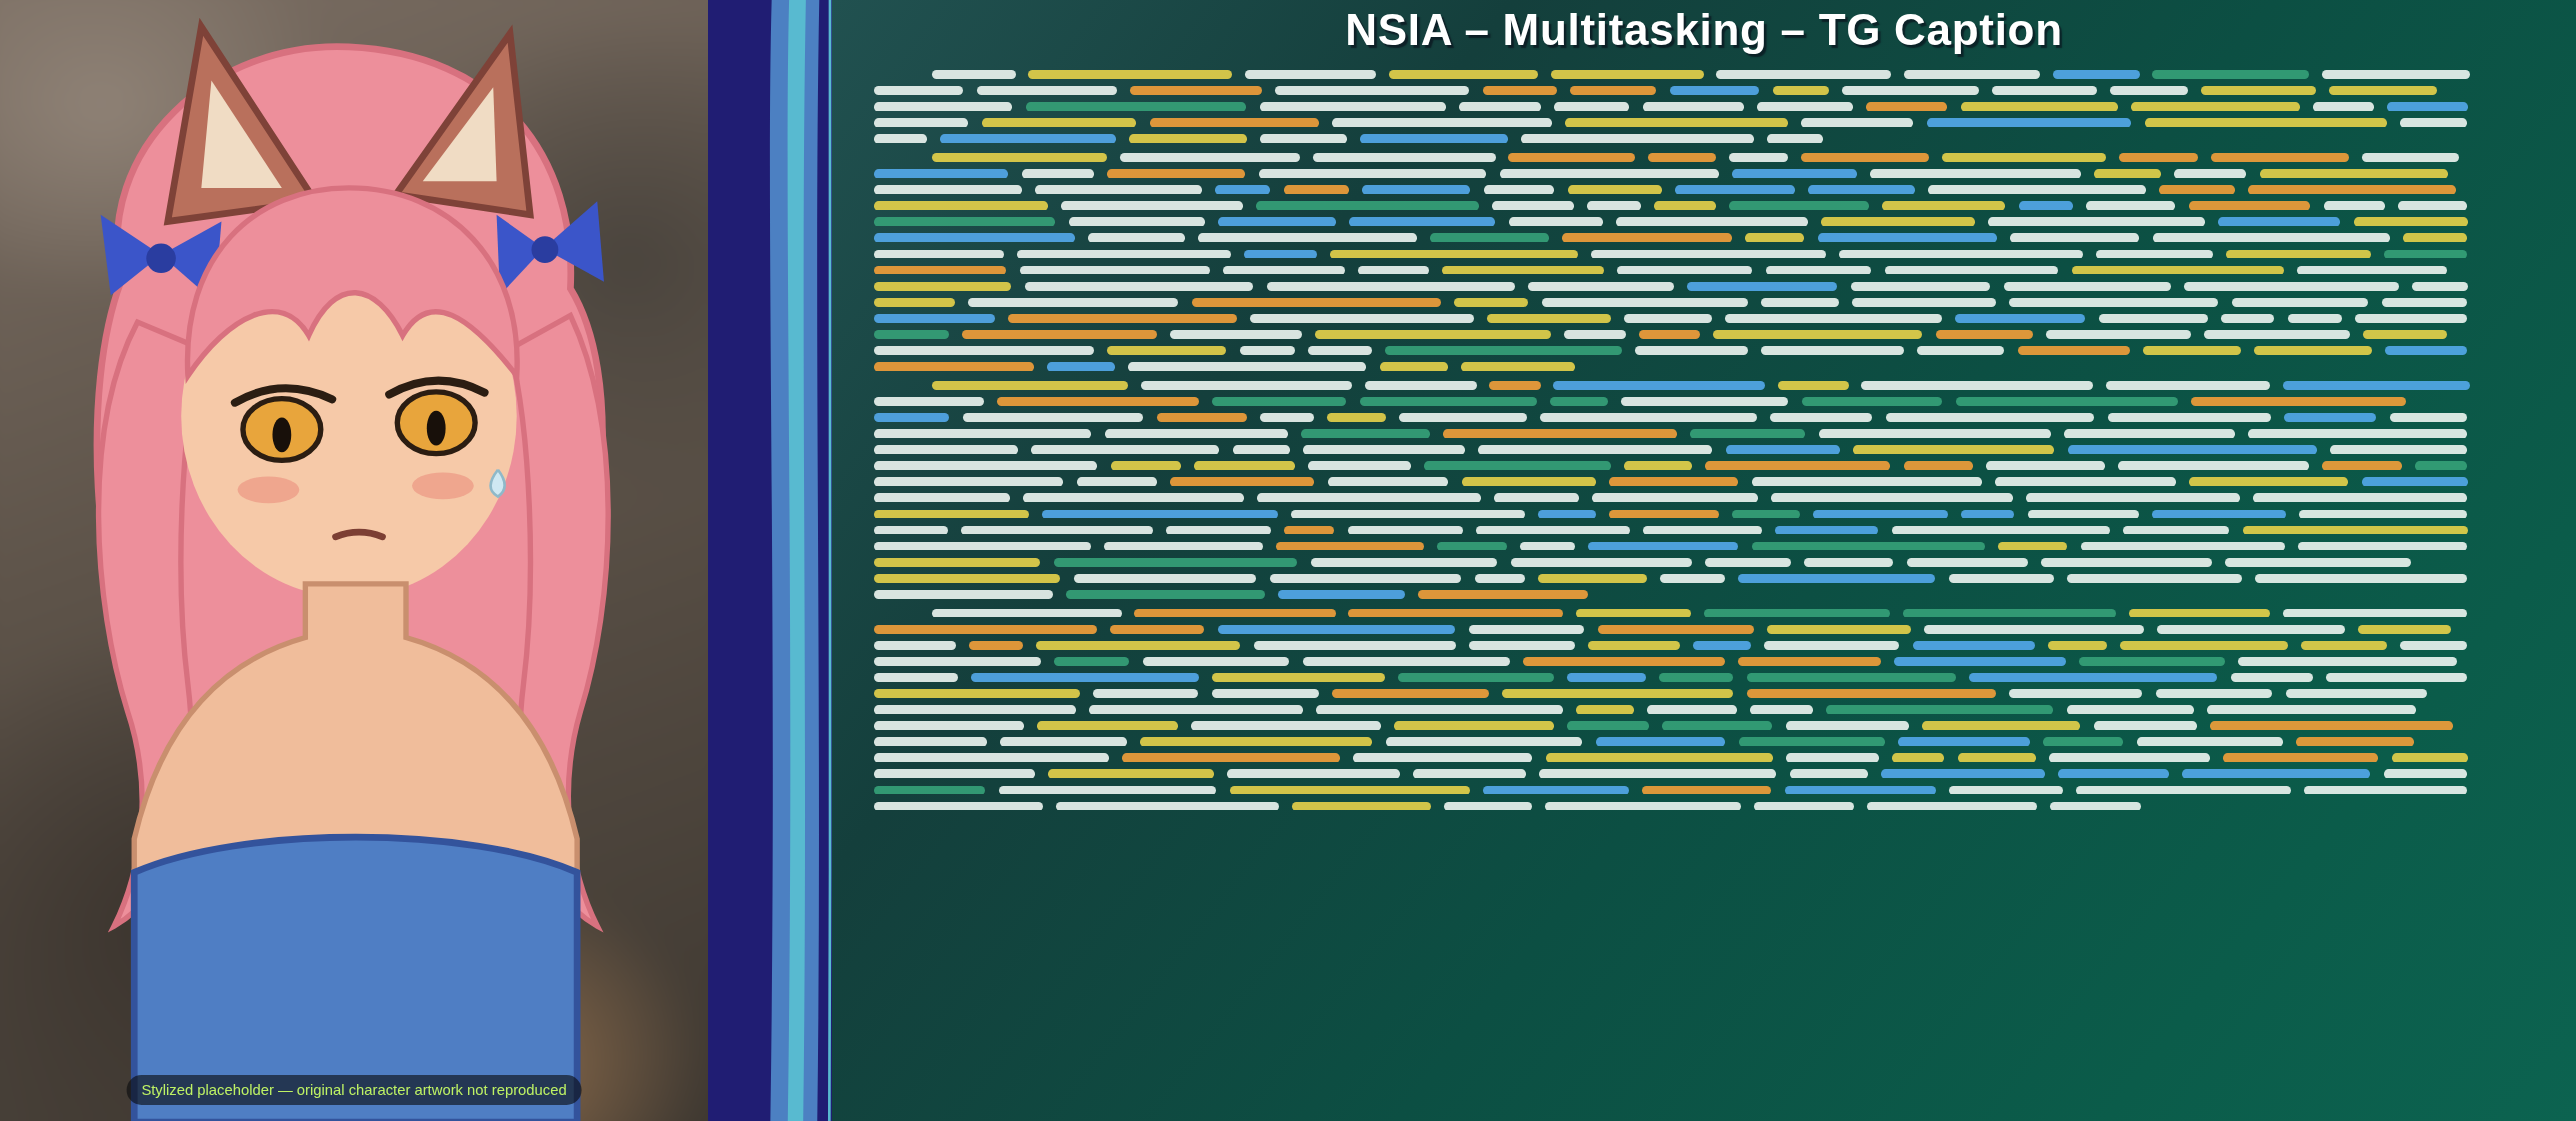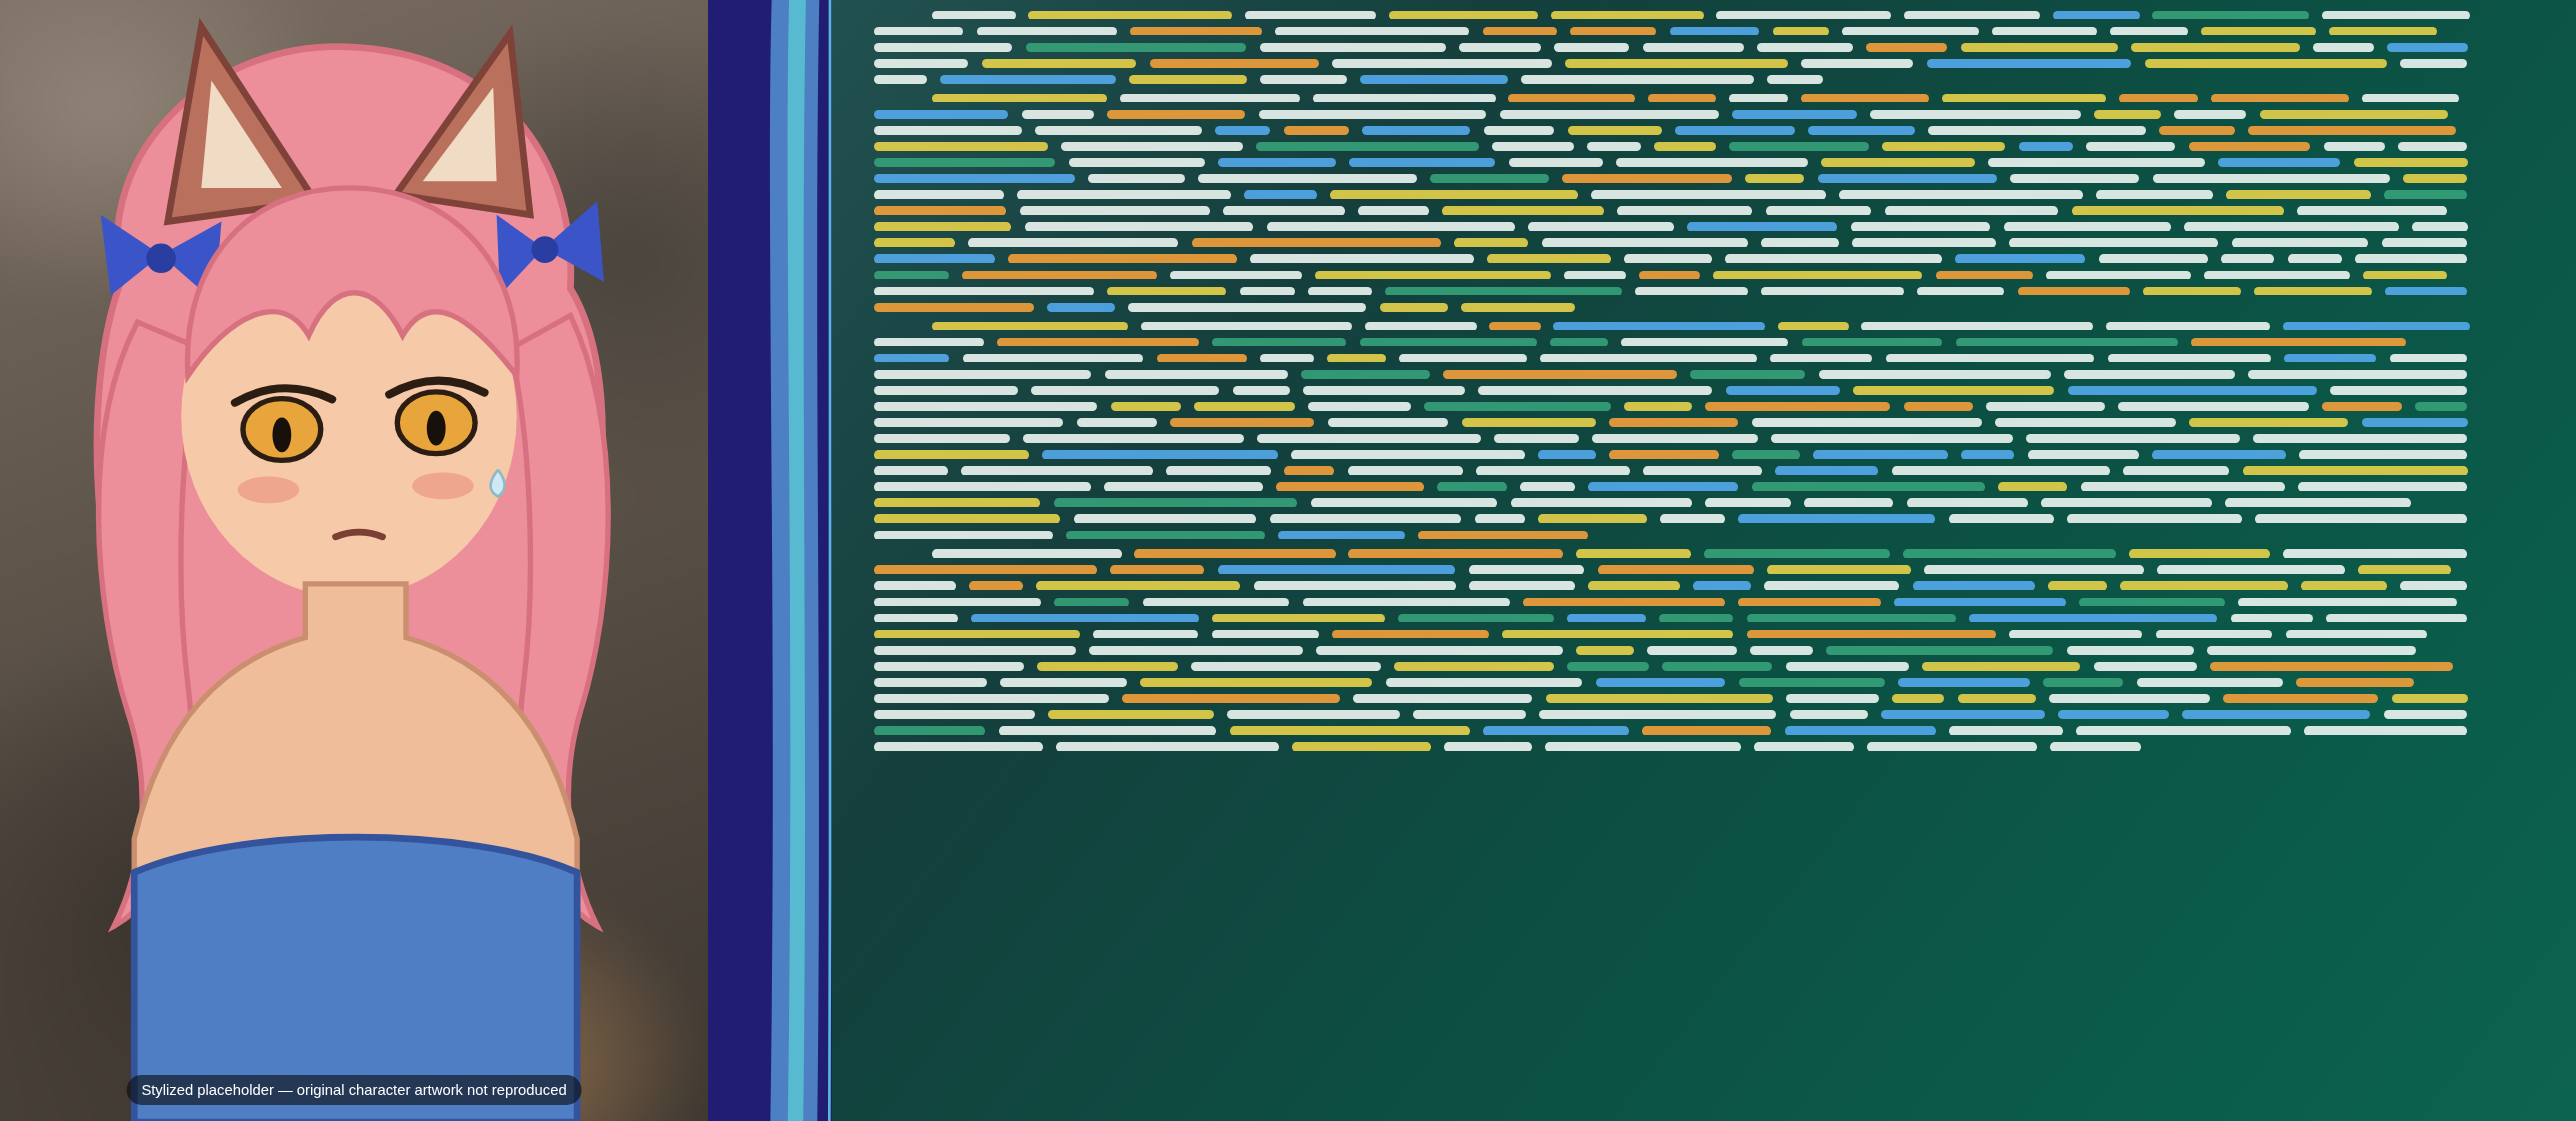--- a/index.html
+++ b/index.html
@@ -19,21 +19,21 @@
       radial-gradient(349px 282px at 18% 12%, #8f8276 0%, rgba(143,130,118,0) 70%),
       radial-gradient(403px 349px at 85% 25%, #4a443d 0%, rgba(74,68,61,0) 70%),
       radial-gradient(470px 403px at 30% 80%, #3a332d 0%, rgba(58,51,45,0) 75%),
       radial-gradient(282px 255px at 70% 92%, #8a6a4a 0%, rgba(138,106,74,0) 70%),
       linear-gradient(160deg,#7d7065 0%, #5d5349 45%, #3c362f 100%);
     filter:blur(17.4px);
   }
   .art svg{position:absolute;inset:0;}
   .art-caption{
     position:absolute;left:50%;bottom:17.4px;transform:translateX(-50%);
-    background:rgba(10,12,14,0.62);color:#ffffff;font-size:14.8px;
+    background:rgba(10,12,14,0.62);color:#bef264;font-size:14.8px;
     padding:6.7px 14.8px;border-radius:670px;white-space:nowrap;
   }
   
   .divider{width:124px;height:100%;flex:0 0 auto;display:block;}
   
   .panel{
     position:relative;flex:1 1 auto;height:100%;
     background:linear-gradient(128deg,#215150 0%, #143f3c 26%, #0c4f43 55%, #0b5c4a 82%, #0c6350 100%);
     display:flex;flex-direction:column;overflow:hidden;
   }
@@ -111,20 +111,21 @@
   </div>
 
   <svg class="divider" viewBox="0 0 185 1672" preserveAspectRatio="none" aria-hidden="true">
     <rect x="0" y="0" width="185" height="1672" fill="#201d73"></rect>
     <path d="M95,0 C86,320 104,960 93,1672 L163,1672 C171,1080 157,480 166,0 Z" fill="#4c80c2"></path>
     <path d="M121,0 C113,320 130,960 119,1672 L142,1672 C150,1080 137,480 146,0 Z" fill="#58bad0"></path>
     <path d="M182,0 C180,500 184,1100 181,1672" stroke="#58bad0" stroke-width="4" fill="none"></path>
   </svg>
 
   <div class="panel">
+    <h1 class="title">NSIA – Multitasking – TG Caption</h1>
     <div class="story" id="story">
       <div class="skel-para">
           <div class="skel-line first"><span class="skel-seg" style="width: 5.21%; background: rgb(233, 242, 238);"></span><span class="skel-seg" style="width: 12.73%; background: rgb(227, 207, 74);"></span><span class="skel-seg" style="width: 8.17%; background: rgb(233, 242, 238);"></span><span class="skel-seg" style="width: 9.32%; background: rgb(227, 207, 74);"></span><span class="skel-seg" style="width: 9.53%; background: rgb(227, 207, 74);"></span><span class="skel-seg" style="width: 10.93%; background: rgb(233, 242, 238);"></span><span class="skel-seg" style="width: 8.46%; background: rgb(233, 242, 238);"></span><span class="skel-seg" style="width: 5.43%; background: rgb(82, 167, 232);"></span><span class="skel-seg" style="width: 9.78%; background: rgb(53, 160, 119);"></span><span class="skel-seg" style="width: 9.24%; background: rgb(233, 242, 238);"></span></div>
           <div class="skel-line"><span class="skel-seg" style="width: 5.39%; background: rgb(233, 242, 238);"></span><span class="skel-seg" style="width: 8.42%; background: rgb(233, 242, 238);"></span><span class="skel-seg" style="width: 7.94%; background: rgb(239, 157, 58);"></span><span class="skel-seg" style="width: 11.72%; background: rgb(233, 242, 238);"></span><span class="skel-seg" style="width: 4.47%; background: rgb(239, 157, 58);"></span><span class="skel-seg" style="width: 5.19%; background: rgb(239, 157, 58);"></span><span class="skel-seg" style="width: 5.41%; background: rgb(82, 167, 232);"></span><span class="skel-seg" style="width: 3.41%; background: rgb(227, 207, 74);"></span><span class="skel-seg" style="width: 8.23%; background: rgb(233, 242, 238);"></span><span class="skel-seg" style="width: 6.28%; background: rgb(233, 242, 238);"></span><span class="skel-seg" style="width: 4.71%; background: rgb(233, 242, 238);"></span><span class="skel-seg" style="width: 6.9%; background: rgb(227, 207, 74);"></span><span class="skel-seg" style="width: 6.51%; background: rgb(227, 207, 74);"></span></div>
           <div class="skel-line"><span class="skel-seg" style="width: 8.33%; background: rgb(233, 242, 238);"></span><span class="skel-seg" style="width: 13.31%; background: rgb(53, 160, 119);"></span><span class="skel-seg" style="width: 11.23%; background: rgb(233, 242, 238);"></span><span class="skel-seg" style="width: 4.92%; background: rgb(233, 242, 238);"></span><span class="skel-seg" style="width: 4.52%; background: rgb(233, 242, 238);"></span><span class="skel-seg" style="width: 6.11%; background: rgb(233, 242, 238);"></span><span class="skel-seg" style="width: 5.75%; background: rgb(233, 242, 238);"></span><span class="skel-seg" style="width: 4.9%; background: rgb(239, 157, 58);"></span><span class="skel-seg" style="width: 9.46%; background: rgb(227, 207, 74);"></span><span class="skel-seg" style="width: 10.18%; background: rgb(227, 207, 74);"></span><span class="skel-seg" style="width: 3.64%; background: rgb(233, 242, 238);"></span><span class="skel-seg" style="width: 4.86%; background: rgb(82, 167, 232);"></span></div>
           <div class="skel-line"><span class="skel-seg" style="width: 5.69%; background: rgb(233, 242, 238);"></span><span class="skel-seg" style="width: 9.31%; background: rgb(227, 207, 74);"></span><span class="skel-seg" style="width: 10.19%; background: rgb(239, 157, 58);"></span><span class="skel-seg" style="width: 13.25%; background: rgb(233, 242, 238);"></span><span class="skel-seg" style="width: 13.42%; background: rgb(227, 207, 74);"></span><span class="skel-seg" style="width: 6.76%; background: rgb(233, 242, 238);"></span><span class="skel-seg" style="width: 12.33%; background: rgb(82, 167, 232);"></span><span class="skel-seg" style="width: 14.61%; background: rgb(227, 207, 74);"></span><span class="skel-seg" style="width: 4.04%; background: rgb(233, 242, 238);"></span></div>
           <div class="skel-line"><span class="skel-seg" style="width: 3.18%; background: rgb(233, 242, 238);"></span><span class="skel-seg" style="width: 10.61%; background: rgb(82, 167, 232);"></span><span class="skel-seg" style="width: 7.06%; background: rgb(227, 207, 74);"></span><span class="skel-seg" style="width: 5.23%; background: rgb(233, 242, 238);"></span><span class="skel-seg" style="width: 8.9%; background: rgb(82, 167, 232);"></span><span class="skel-seg" style="width: 14.03%; background: rgb(233, 242, 238);"></span><span class="skel-seg" style="width: 3.37%; background: rgb(233, 242, 238);"></span></div>
         </div>
         <div class="skel-para">
           <div class="skel-line first"><span class="skel-seg" style="width: 10.94%; background: rgb(227, 207, 74);"></span><span class="skel-seg" style="width: 11.22%; background: rgb(233, 242, 238);"></span><span class="skel-seg" style="width: 11.42%; background: rgb(233, 242, 238);"></span><span class="skel-seg" style="width: 7.92%; background: rgb(239, 157, 58);"></span><span class="skel-seg" style="width: 4.27%; background: rgb(239, 157, 58);"></span><span class="skel-seg" style="width: 3.68%; background: rgb(233, 242, 238);"></span><span class="skel-seg" style="width: 8.01%; background: rgb(239, 157, 58);"></span><span class="skel-seg" style="width: 10.23%; background: rgb(227, 207, 74);"></span><span class="skel-seg" style="width: 4.96%; background: rgb(239, 157, 58);"></span><span class="skel-seg" style="width: 8.6%; background: rgb(239, 157, 58);"></span><span class="skel-seg" style="width: 6.06%; background: rgb(233, 242, 238);"></span></div>

